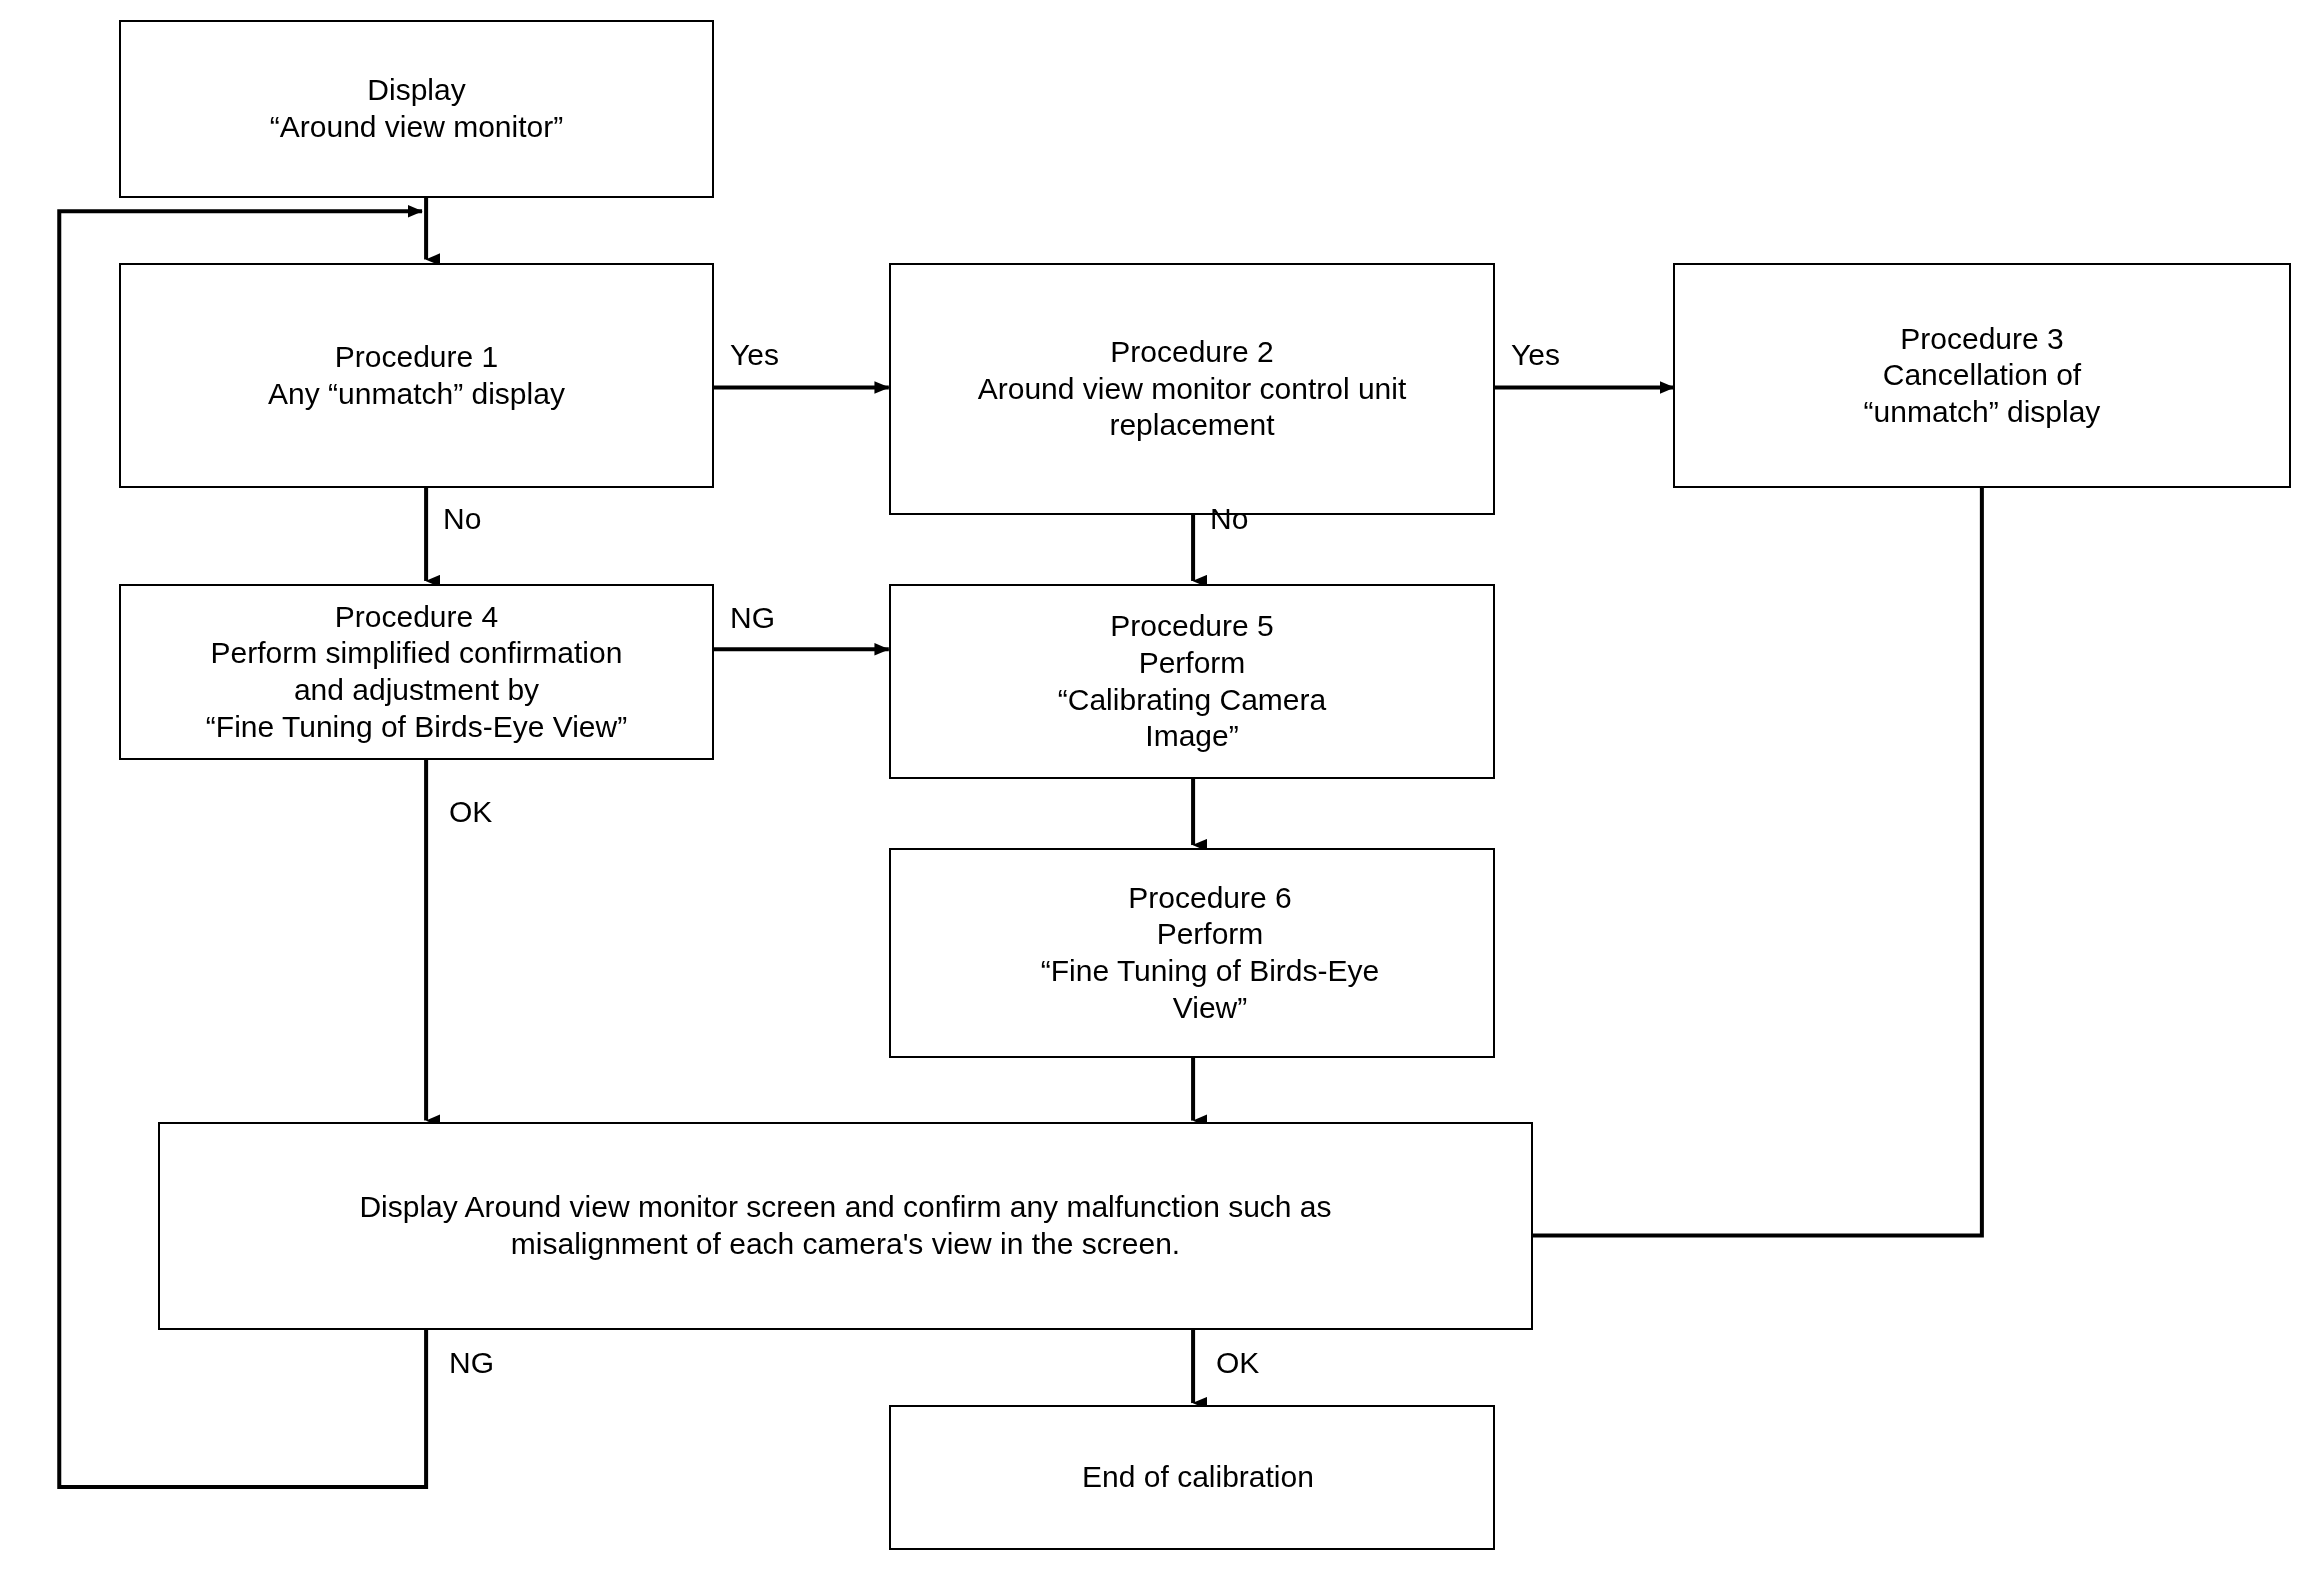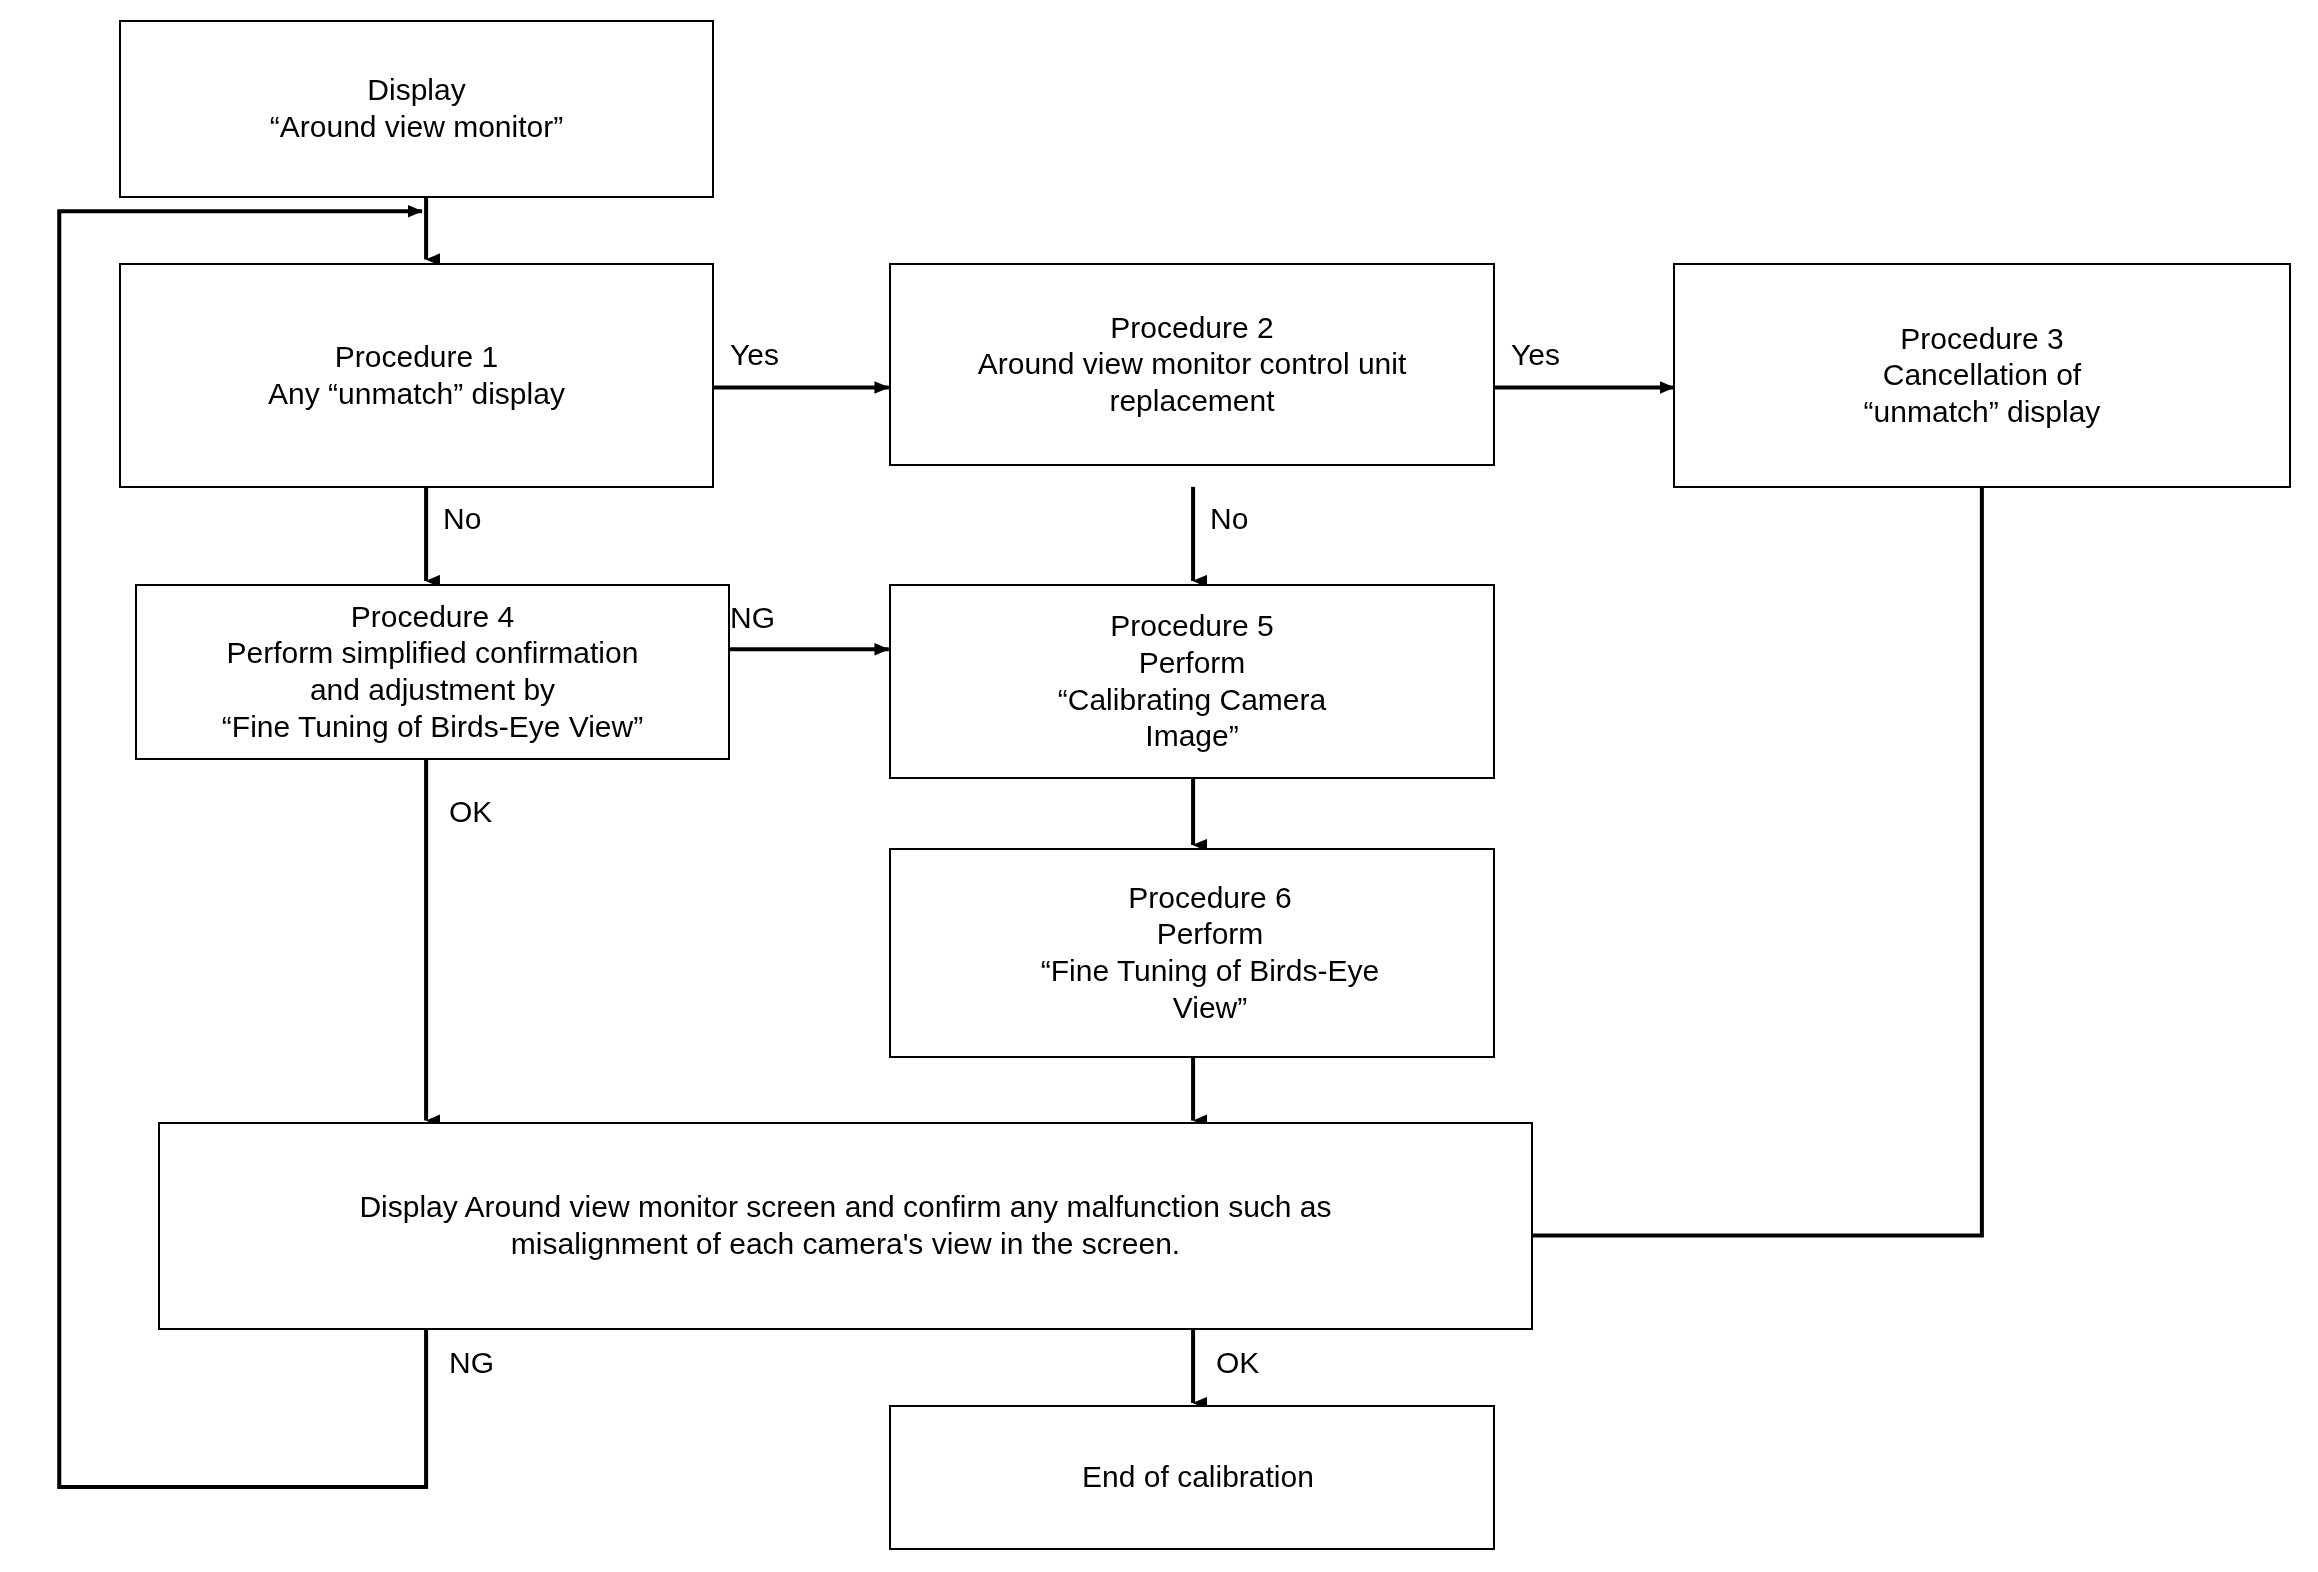--- a/index.html
+++ b/index.html
@@ -116,33 +116,33 @@
   <div class="node-box" style="left:119px; top:20px; width:595px; height:178px;">
     <span class="node-text">Display
 “Around view monitor”</span>
   </div>
 
   <div class="node-box" style="left:119px; top:263px; width:595px; height:225px;">
     <span class="node-text">Procedure 1
 Any “unmatch” display</span>
   </div>
 
-  <div class="node-box" style="left:889px; top:263px; width:606px; height:203px;">
+  <div class="node-box" style="left:889px; top:263px; width:606px; height:252px;">
     <span class="node-text">Procedure 2
 Around view monitor control unit
 replacement</span>
   </div>
 
   <div class="node-box" style="left:1673px; top:263px; width:618px; height:225px;">
     <span class="node-text">Procedure 3
 Cancellation of
 “unmatch” display</span>
   </div>
 
-  <div class="node-box" style="left:135px; top:584px; width:595px; height:176px;">
+  <div class="node-box" style="left:119px; top:584px; width:595px; height:176px;">
     <span class="node-text">Procedure 4
 Perform simplified confirmation
 and adjustment by
 “Fine Tuning of  Birds-Eye View”</span>
   </div>
 
   <div class="node-box" style="left:889px; top:584px; width:606px; height:195px;">
     <span class="node-text">Procedure 5
 Perform
 “Calibrating Camera

